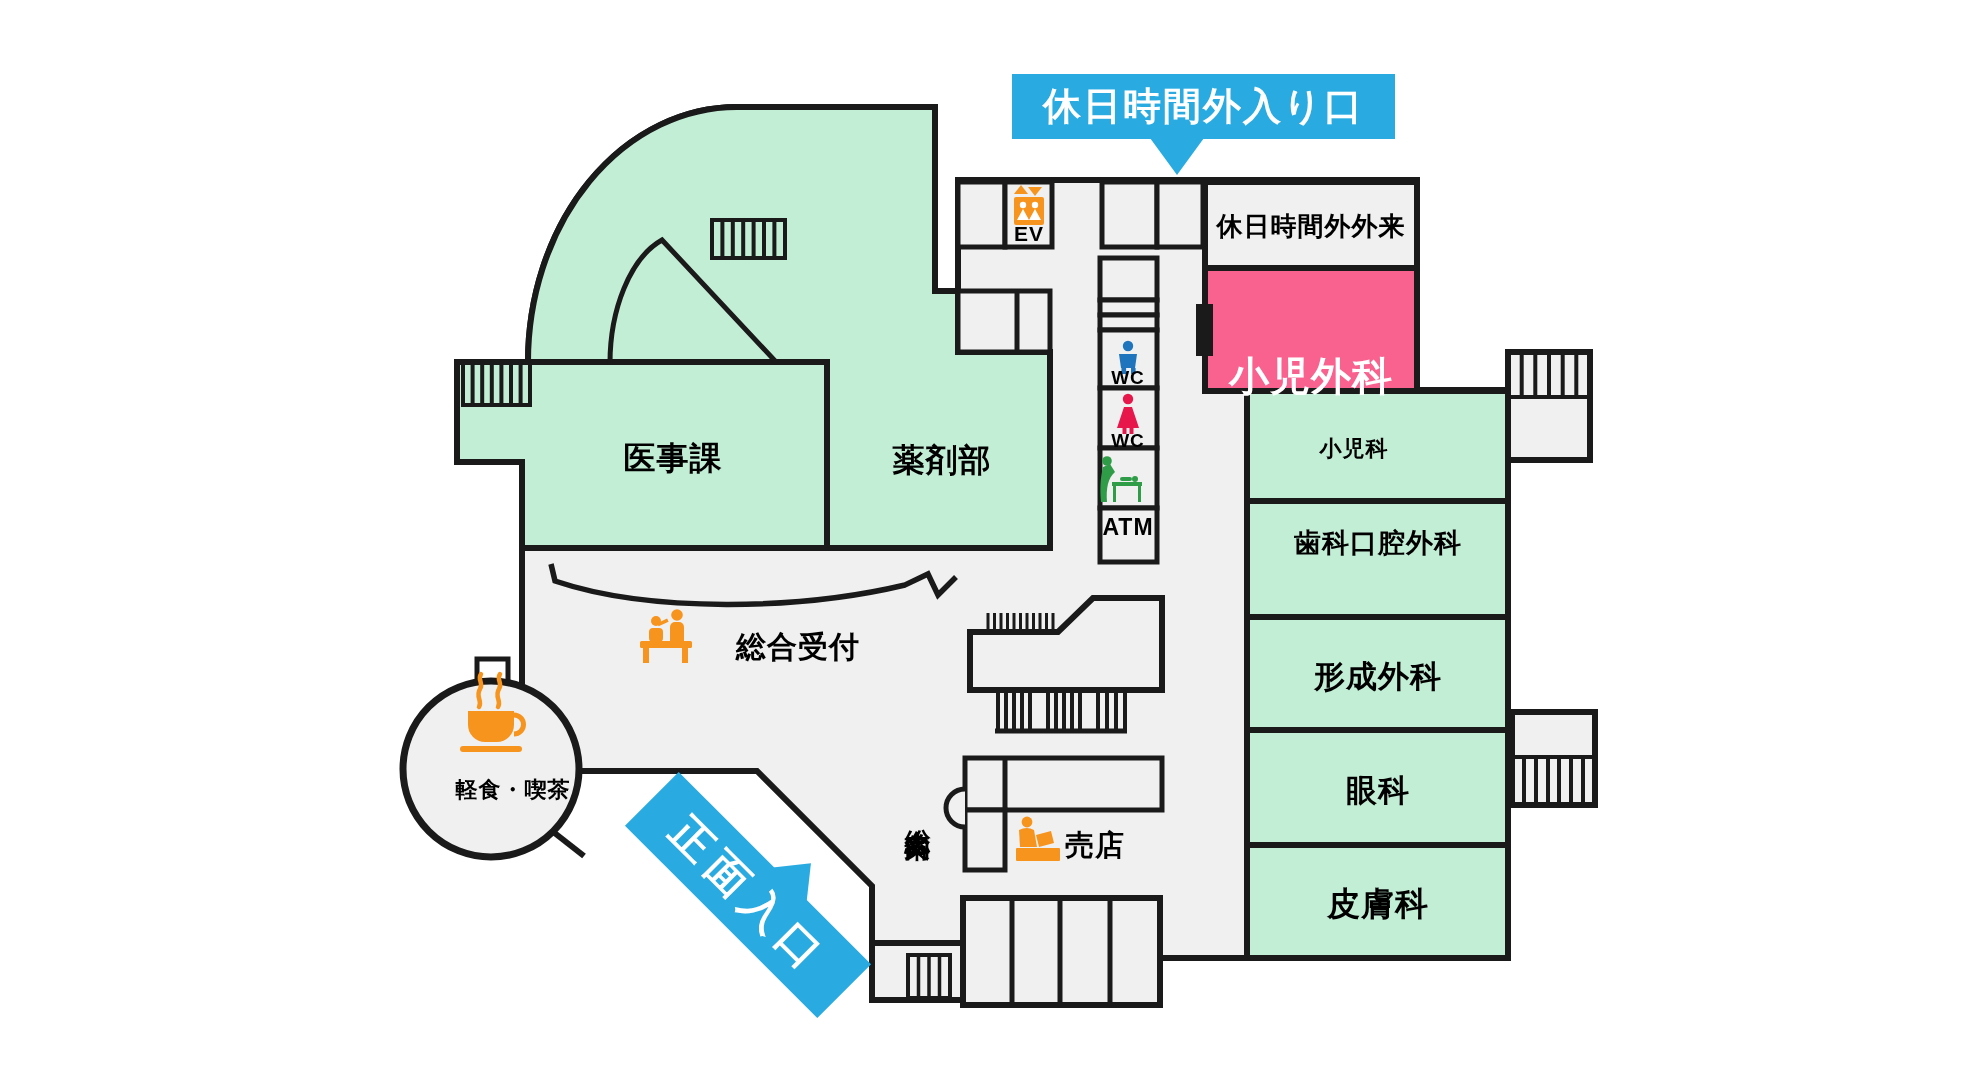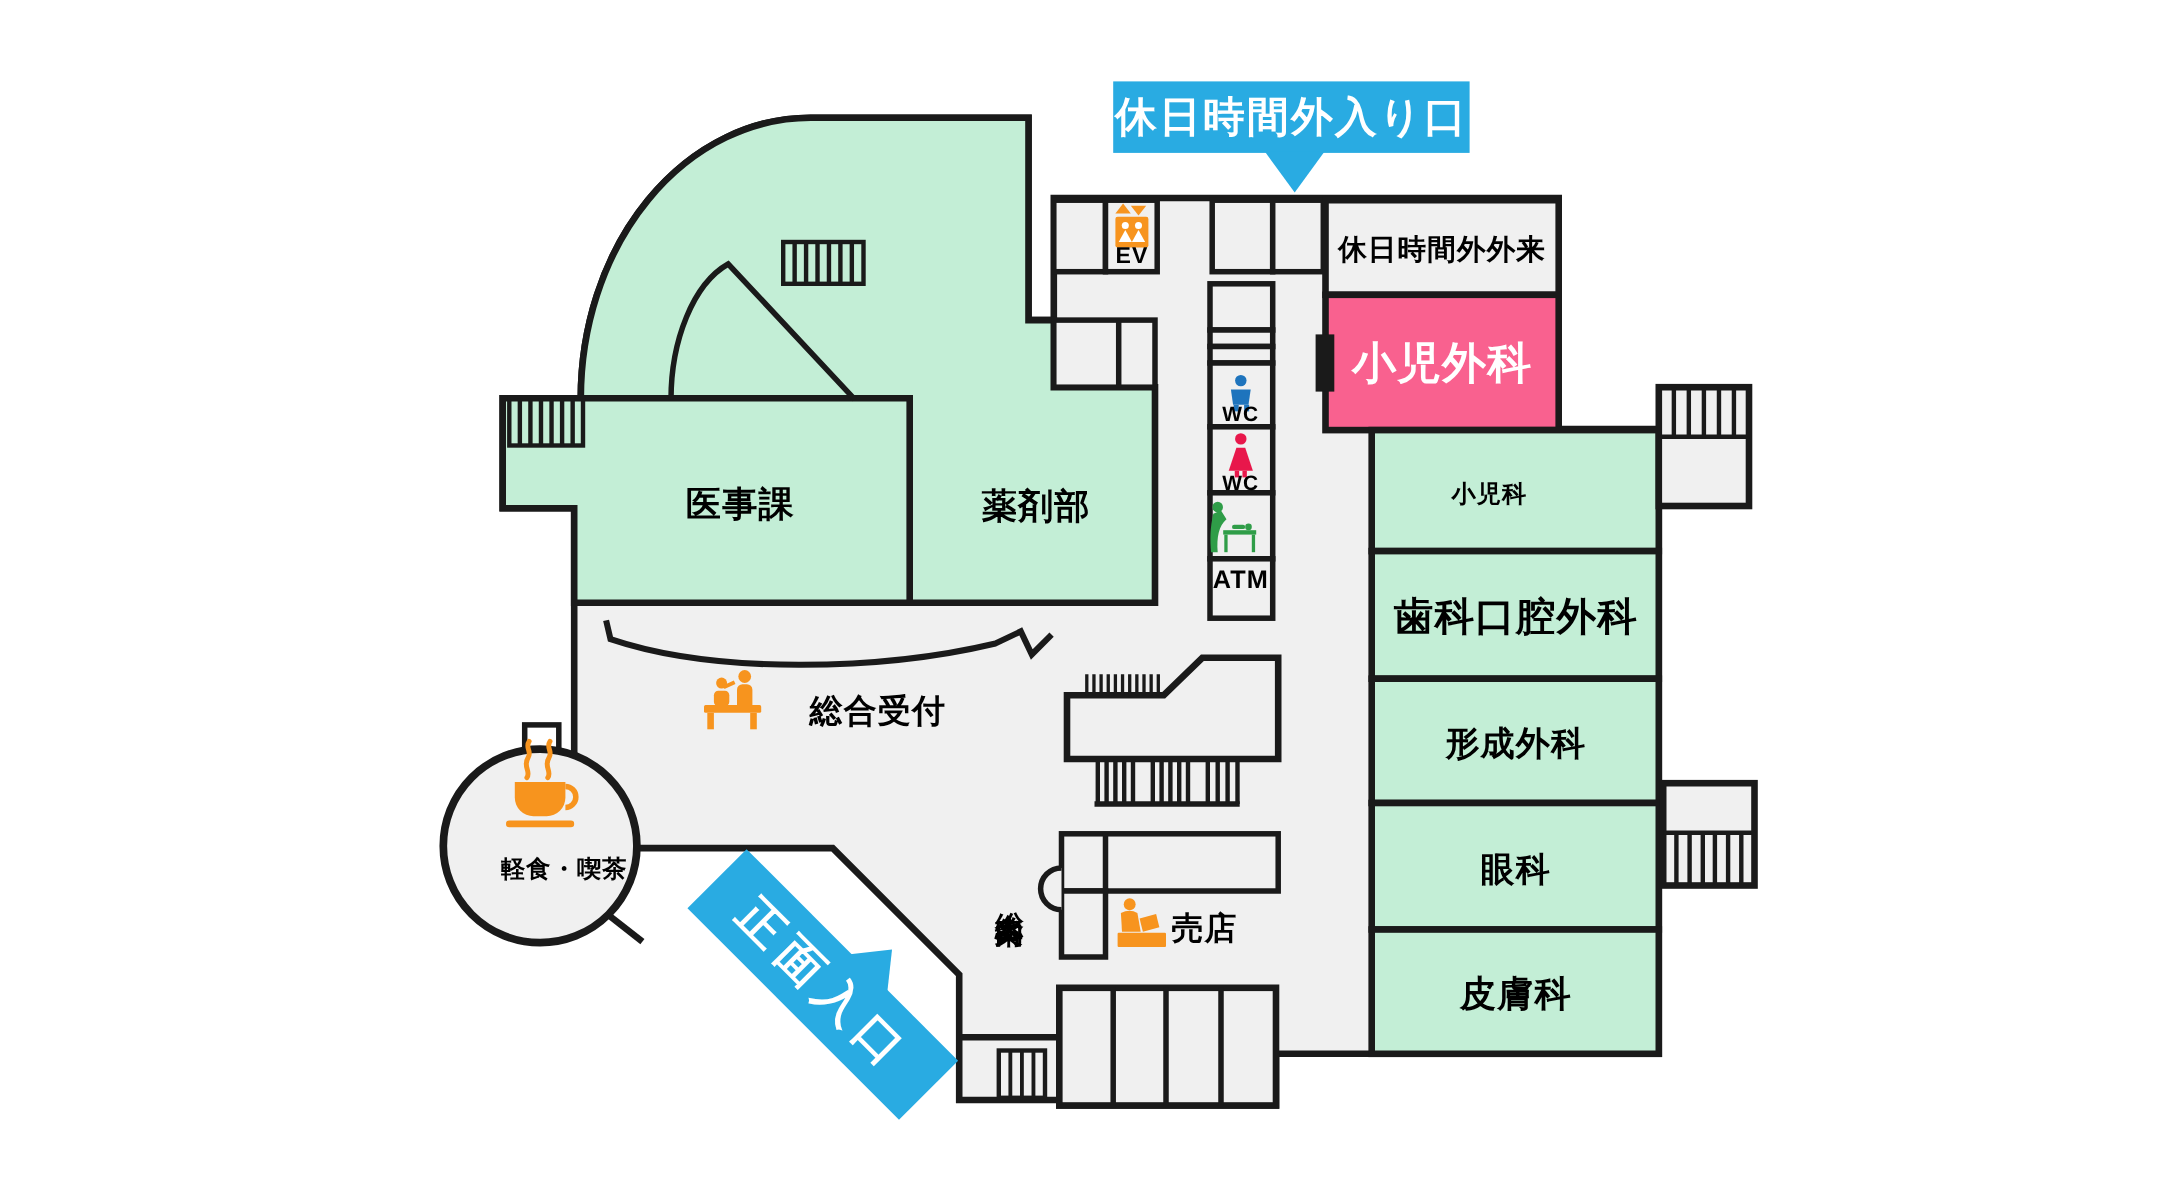--- a/index.html
+++ b/index.html
@@ -1,25 +1,25 @@
 <!DOCTYPE html>
 <html><head>
 <meta charset="utf-8">
 <style>
   html,body{margin:0;padding:0;background:#fff;}
   #stage{position:relative;width:1968px;height:1085px;background:#ffffff;border-radius:48px;overflow:hidden;
          font-family:"Liberation Sans","DejaVu Sans",sans-serif;}
   #plan{position:absolute;left:0;top:0;}
   .lbl{position:absolute;transform:translate(-50%,-50%);font-weight:bold;color:#000000;
        white-space:nowrap;line-height:1;letter-spacing:1px;}
-  .white{color:#ffffff;}
+  .white{color:#ffffff;margin-top:45px;}
   .vert{writing-mode:vertical-rl;text-orientation:upright;letter-spacing:2px;}
   .banner{position:absolute;background:#29abe2;color:#fff;display:flex;align-items:center;
           justify-content:center;font-weight:bold;}
-  #banner-top{left:1012px;top:74px;width:324px;height:65px;font-size:38px;letter-spacing:2px;}
+  #banner-top{left:1012px;top:74px;width:383px;height:65px;font-size:38px;letter-spacing:2px;}
   #banner-top-tri{position:absolute;left:1150px;top:138px;width:0;height:0;
       border-left:27px solid transparent;border-right:27px solid transparent;border-top:37px solid #29abe2;}
   #banner-entrance{left:748px;top:895px;width:272px;height:76px;font-size:42px;letter-spacing:8px;
       transform:translate(-50%,-50%) rotate(45deg);}
   #banner-entrance .arrow{position:absolute;left:58%;top:-29px;width:0;height:0;margin-left:-24px;
       border-left:24px solid transparent;border-right:24px solid transparent;border-bottom:30px solid #29abe2;}
 </style>
 </head>
 <body>
 
@@ -176,21 +176,21 @@
     <polygon points="1036,835 1051,831 1054,843 1039,847"></polygon>
     <rect x="1016" y="848" width="44" height="13" rx="1"></rect>
   </g>
 </svg>
 
 <div class="lbl" style="left:673px;top:458px;font-size:32px">医事課</div>
 <div class="lbl" style="left:942px;top:460px;font-size:32px">薬剤部</div>
 <div class="lbl" style="left:1311px;top:226px;font-size:26px">休日時間外外来</div>
 <div class="lbl white" style="left:1311px;top:331px;font-size:40px">小児外科</div>
 <div class="lbl" style="left:1354px;top:449px;font-size:22px">小児科</div>
-<div class="lbl" style="left:1378px;top:561px;font-size:36px">歯科口腔外科</div>
+<div class="lbl" style="left:1378px;top:543px;font-size:27px">歯科口腔外科</div>
 <div class="lbl" style="left:1378px;top:676px;font-size:31px">形成外科</div>
 <div class="lbl" style="left:1378px;top:790px;font-size:31px">眼科</div>
 <div class="lbl" style="left:1378px;top:903px;font-size:33px">皮膚科</div>
 
 <div class="lbl" style="left:1029px;top:233px;font-size:21px">EV</div>
 <div class="lbl" style="left:1128px;top:377px;font-size:19px">WC</div>
 <div class="lbl" style="left:1128px;top:440px;font-size:19px">WC</div>
 <div class="lbl" style="left:1128px;top:527px;font-size:23px">ATM</div>
 <div class="lbl" style="left:798px;top:647px;font-size:30px">総合受付</div>
 <div class="lbl" style="left:513px;top:790px;font-size:22px">軽食・喫茶</div>

